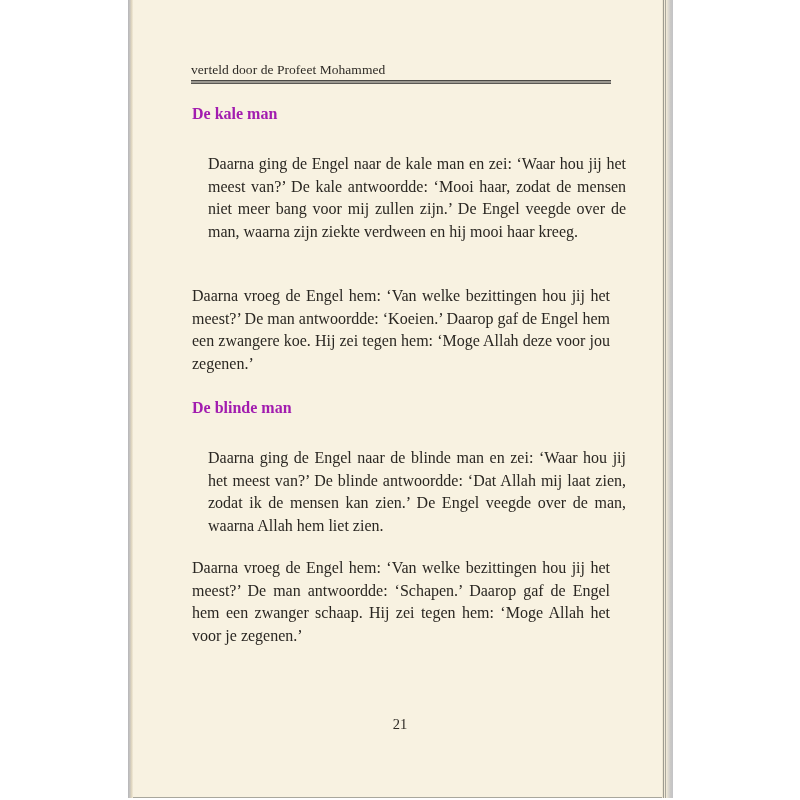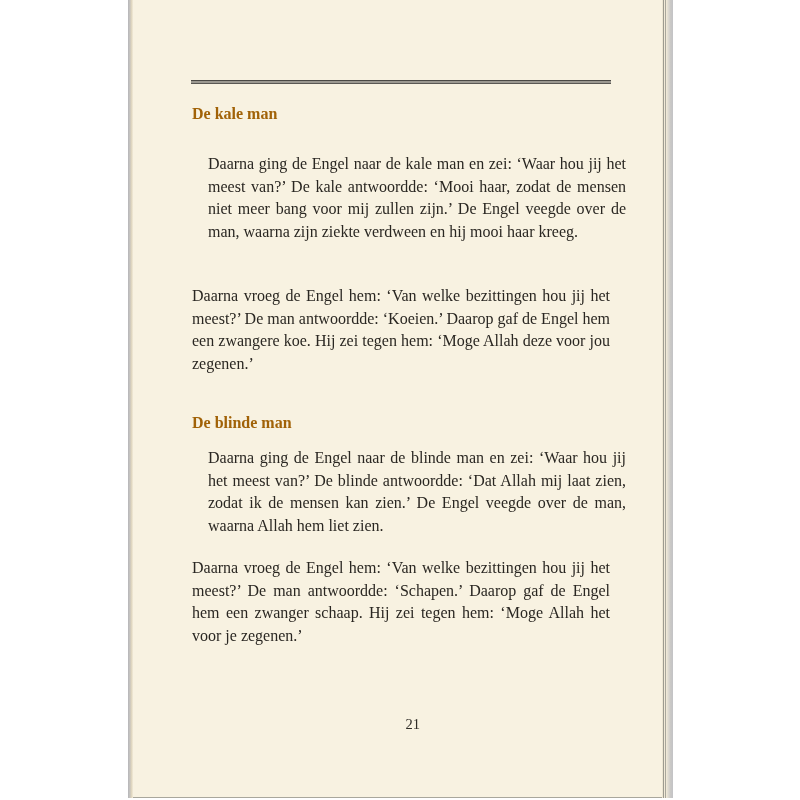--- a/index.html
+++ b/index.html
@@ -83,56 +83,57 @@
       width: 418px;
       font-family: "Liberation Serif", "DejaVu Serif", serif;
       color: #2a2722;
     }
     .section-title {
       font-size: 16px;
       font-weight: bold;
       margin: 0;
       height: 24px;
       line-height: 24px;
-      color: #a16207;
+      color: #a21caf;
     }
     .para {
       font-size: 16px;
       line-height: 22.6px;
       text-align: justify;
       text-align-last: left;
       margin: 0;
       hyphens: none;
     }
     .s1-title { position: absolute; top: 2px; left: 0; width: 418px; }
     .s1-p1 { position: absolute; top: 53px; left: 16px; width: 418px; }
     .s1-p2 { position: absolute; top: 185px; left: 0; width: 418px; }
-    .s2-title { position: absolute; top: 311px; left: 0; width: 418px; }
+    .s2-title { position: absolute; top: 296px; left: 0; width: 418px; }
     .s2-p1 { position: absolute; top: 347px; left: 16px; width: 418px; }
     .s2-p2 { position: absolute; top: 457px; left: 0; width: 418px; }
     .page-number {
       position: absolute;
       left: 380px;
       top: 716px;
       width: 40px;
-      text-align: right;
+      text-align: center;
       font-family: "Liberation Serif", "DejaVu Serif", serif;
       font-size: 14.5px;
       color: #2e2b26;
     }
   </style>
 </head>
 <body>
 
 <div class="scan">
   <div class="spine-shadow"></div>
   <div class="page"></div>
   <div class="page-edges"></div>
   <div class="page-edges-outer"></div>
 
+  <div class="running-head">verteld door de Profeet Mohammed</div>
   <div class="head-rule"></div>
 
   <div class="content">
     <h2 class="section-title s1-title">De kale man</h2>
     <p class="para s1-p1">Daarna ging de Engel naar de kale man en zei: ‘Waar hou jij het meest van?’ De kale antwoordde: ‘Mooi haar, zodat de mensen niet meer bang voor mij zullen zijn.’ De Engel veegde over de man, waarna zijn ziekte verdween en hij mooi haar kreeg.</p>
     <p class="para s1-p2">Daarna vroeg de Engel hem: ‘Van welke bezittingen hou jij het meest?’ De man antwoordde: ‘Koeien.’ Daarop gaf de Engel hem een zwangere koe. Hij zei tegen hem: ‘Moge Allah deze voor jou zegenen.’</p>
 
     <h2 class="section-title s2-title">De blinde man</h2>
     <p class="para s2-p1">Daarna ging de Engel naar de blinde man en zei: ‘Waar hou jij het meest van?’ De blinde antwoordde: ‘Dat Allah mij laat zien, zodat ik de mensen kan zien.’ De Engel veegde over de man, waarna Allah hem liet zien.</p>
     <p class="para s2-p2">Daarna vroeg de Engel hem: ‘Van welke bezittingen hou jij het meest?’ De man antwoordde: ‘Schapen.’ Daarop gaf de Engel hem een zwanger schaap. Hij zei tegen hem: ‘Moge Allah het voor je zegenen.’</p>

